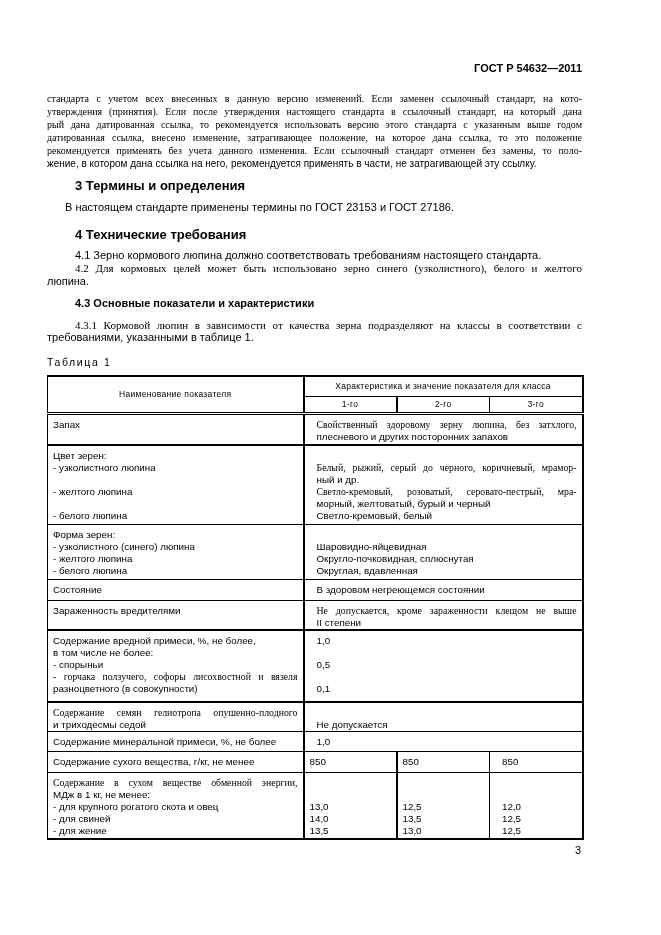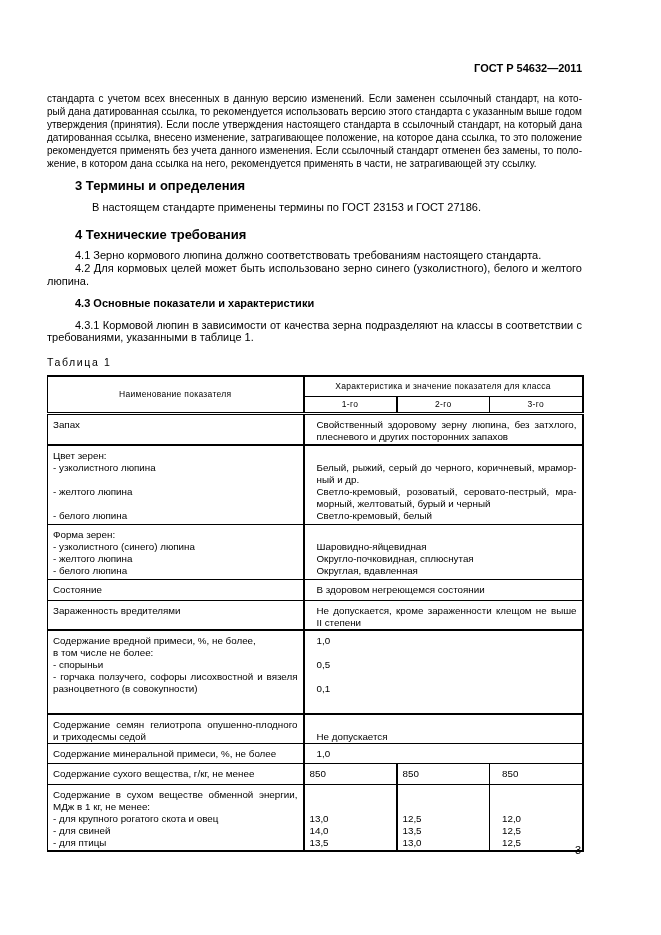--- a/index.html
+++ b/index.html
@@ -14,28 +14,28 @@
   }
   .abs { position: absolute; }
   .doc-header {
     top: 61px; right: 79px;
     font-size: 11px; font-weight: bold; line-height: 14px;
     white-space: nowrap;
   }
   .intro { left: 47px; top: 91.5px; width: 535px; font-size: 10px; }
   .intro .ln { height: 13px; line-height: 13px; }
   .ln { white-space: nowrap; overflow: visible; }
-  .j { text-align: justify; text-align-last: justify; }
+  .j { text-align: justify; text-align-last: justify; font-family: Liberation Serif, serif; }
   .h2 {
     left: 75px; font-size: 13px; font-weight: bold; line-height: 16px; white-space: nowrap;
   }
   .h3 {
     left: 75px; font-size: 11px; font-weight: bold; line-height: 14px; white-space: nowrap; text-align: center;
   }
-  .body-text { left: 92px; font-size: 11px; line-height: 13px; white-space: nowrap; }
+  .body-text { left: 65px; font-size: 11px; line-height: 13px; white-space: nowrap; }
   .body-block { left: 47px; width: 535px; font-size: 11px; }
   .body-block .ln { height: 13px; line-height: 13px; }
   .body-block.tight .ln { height: 12.5px; line-height: 12.5px; }
   .ind { padding-left: 28px; }
   .caption {
     left: 47px; font-size: 10.5px; line-height: 13px; letter-spacing: 1.6px; white-space: nowrap;
   }
   .page-num {
     top: 843.5px; right: 80px; font-size: 11px; line-height: 13px;
   }
@@ -71,22 +71,22 @@
 </style>
 </head>
 <body>
 
 <div id="page">
 
   <div class="abs doc-header">ГОСТ Р 54632—2011</div>
 
   <div class="abs intro">
     <div class="ln j">стандарта с учетом всех внесенных в данную версию изменений. Если заменен ссылочный стандарт, на кото-</div>
+    <div class="ln j">утверждения (принятия). Если после утверждения настоящего стандарта в ссылочный стандарт, на который дана</div>
     <div class="ln j">рый дана датированная ссылка, то рекомендуется использовать версию этого стандарта с указанным выше годом</div>
-    <div class="ln j">утверждения (принятия). Если после утверждения настоящего стандарта в ссылочный стандарт, на который дана</div>
     <div class="ln j">датированная ссылка, внесено изменение, затрагивающее положение, на которое дана ссылка, то это положение</div>
     <div class="ln j">рекомендуется применять без учета данного изменения. Если ссылочный стандарт отменен без замены, то поло-</div>
     <div class="ln">жение, в котором дана ссылка на него, рекомендуется применять в части, не затрагивающей эту ссылку.</div>
   </div>
 
   <div class="abs h2" style="top:178px;">3 Термины и определения</div>
   <div class="abs body-text" style="top:200.5px;">В настоящем стандарте применены термины по ГОСТ 23153 и ГОСТ 27186.</div>
 
   <div class="abs h2" style="top:227px;">4 Технические требования</div>
   <div class="abs body-block" style="top:248.5px;">
@@ -178,21 +178,21 @@
     <tr class="tb" style="height:16px;">
       <td class="first">
         <div class="ln">Зараженность вредителями</div>
       </td>
       <td class="last" colspan="3">
         <div class="ln j">Не допускается, кроме зараженности клещом не выше</div>
         <div class="ln">II степени</div>
       </td>
     </tr>
 
-    <tr class="tb" style="height:84px;">
+    <tr class="tb" style="height:72px;">
       <td class="first">
         <div class="ln">Содержание вредной примеси, %, не более,</div>
         <div class="ln">в том числе не более:</div>
         <div class="ln">- спорыньи</div>
         <div class="ln j">- горчака ползучего, софоры лисохвостной и вязеля</div>
         <div class="ln">разноцветного (в совокупности)</div>
       </td>
       <td class="last" colspan="3">
         <div class="ln c">1,0</div>
         <div class="ln c"></div>
@@ -236,21 +236,21 @@
         <div class="ln c">850</div>
       </td>
     </tr>
 
     <tr class="tb" style="height:67px;">
       <td class="first">
         <div class="ln j">Содержание в сухом веществе обменной энергии,</div>
         <div class="ln">МДж в 1 кг, не менее:</div>
         <div class="ln">- для крупного рогатого скота и овец</div>
         <div class="ln">- для свиней</div>
-        <div class="ln">- для птицы</div>
+        <div class="ln">- для жение</div>
       </td>
       <td class="sub1">
         <div class="ln c"></div>
         <div class="ln c"></div>
         <div class="ln c">13,0</div>
         <div class="ln c">14,0</div>
         <div class="ln c">13,5</div>
       </td>
       <td>
         <div class="ln c"></div>

